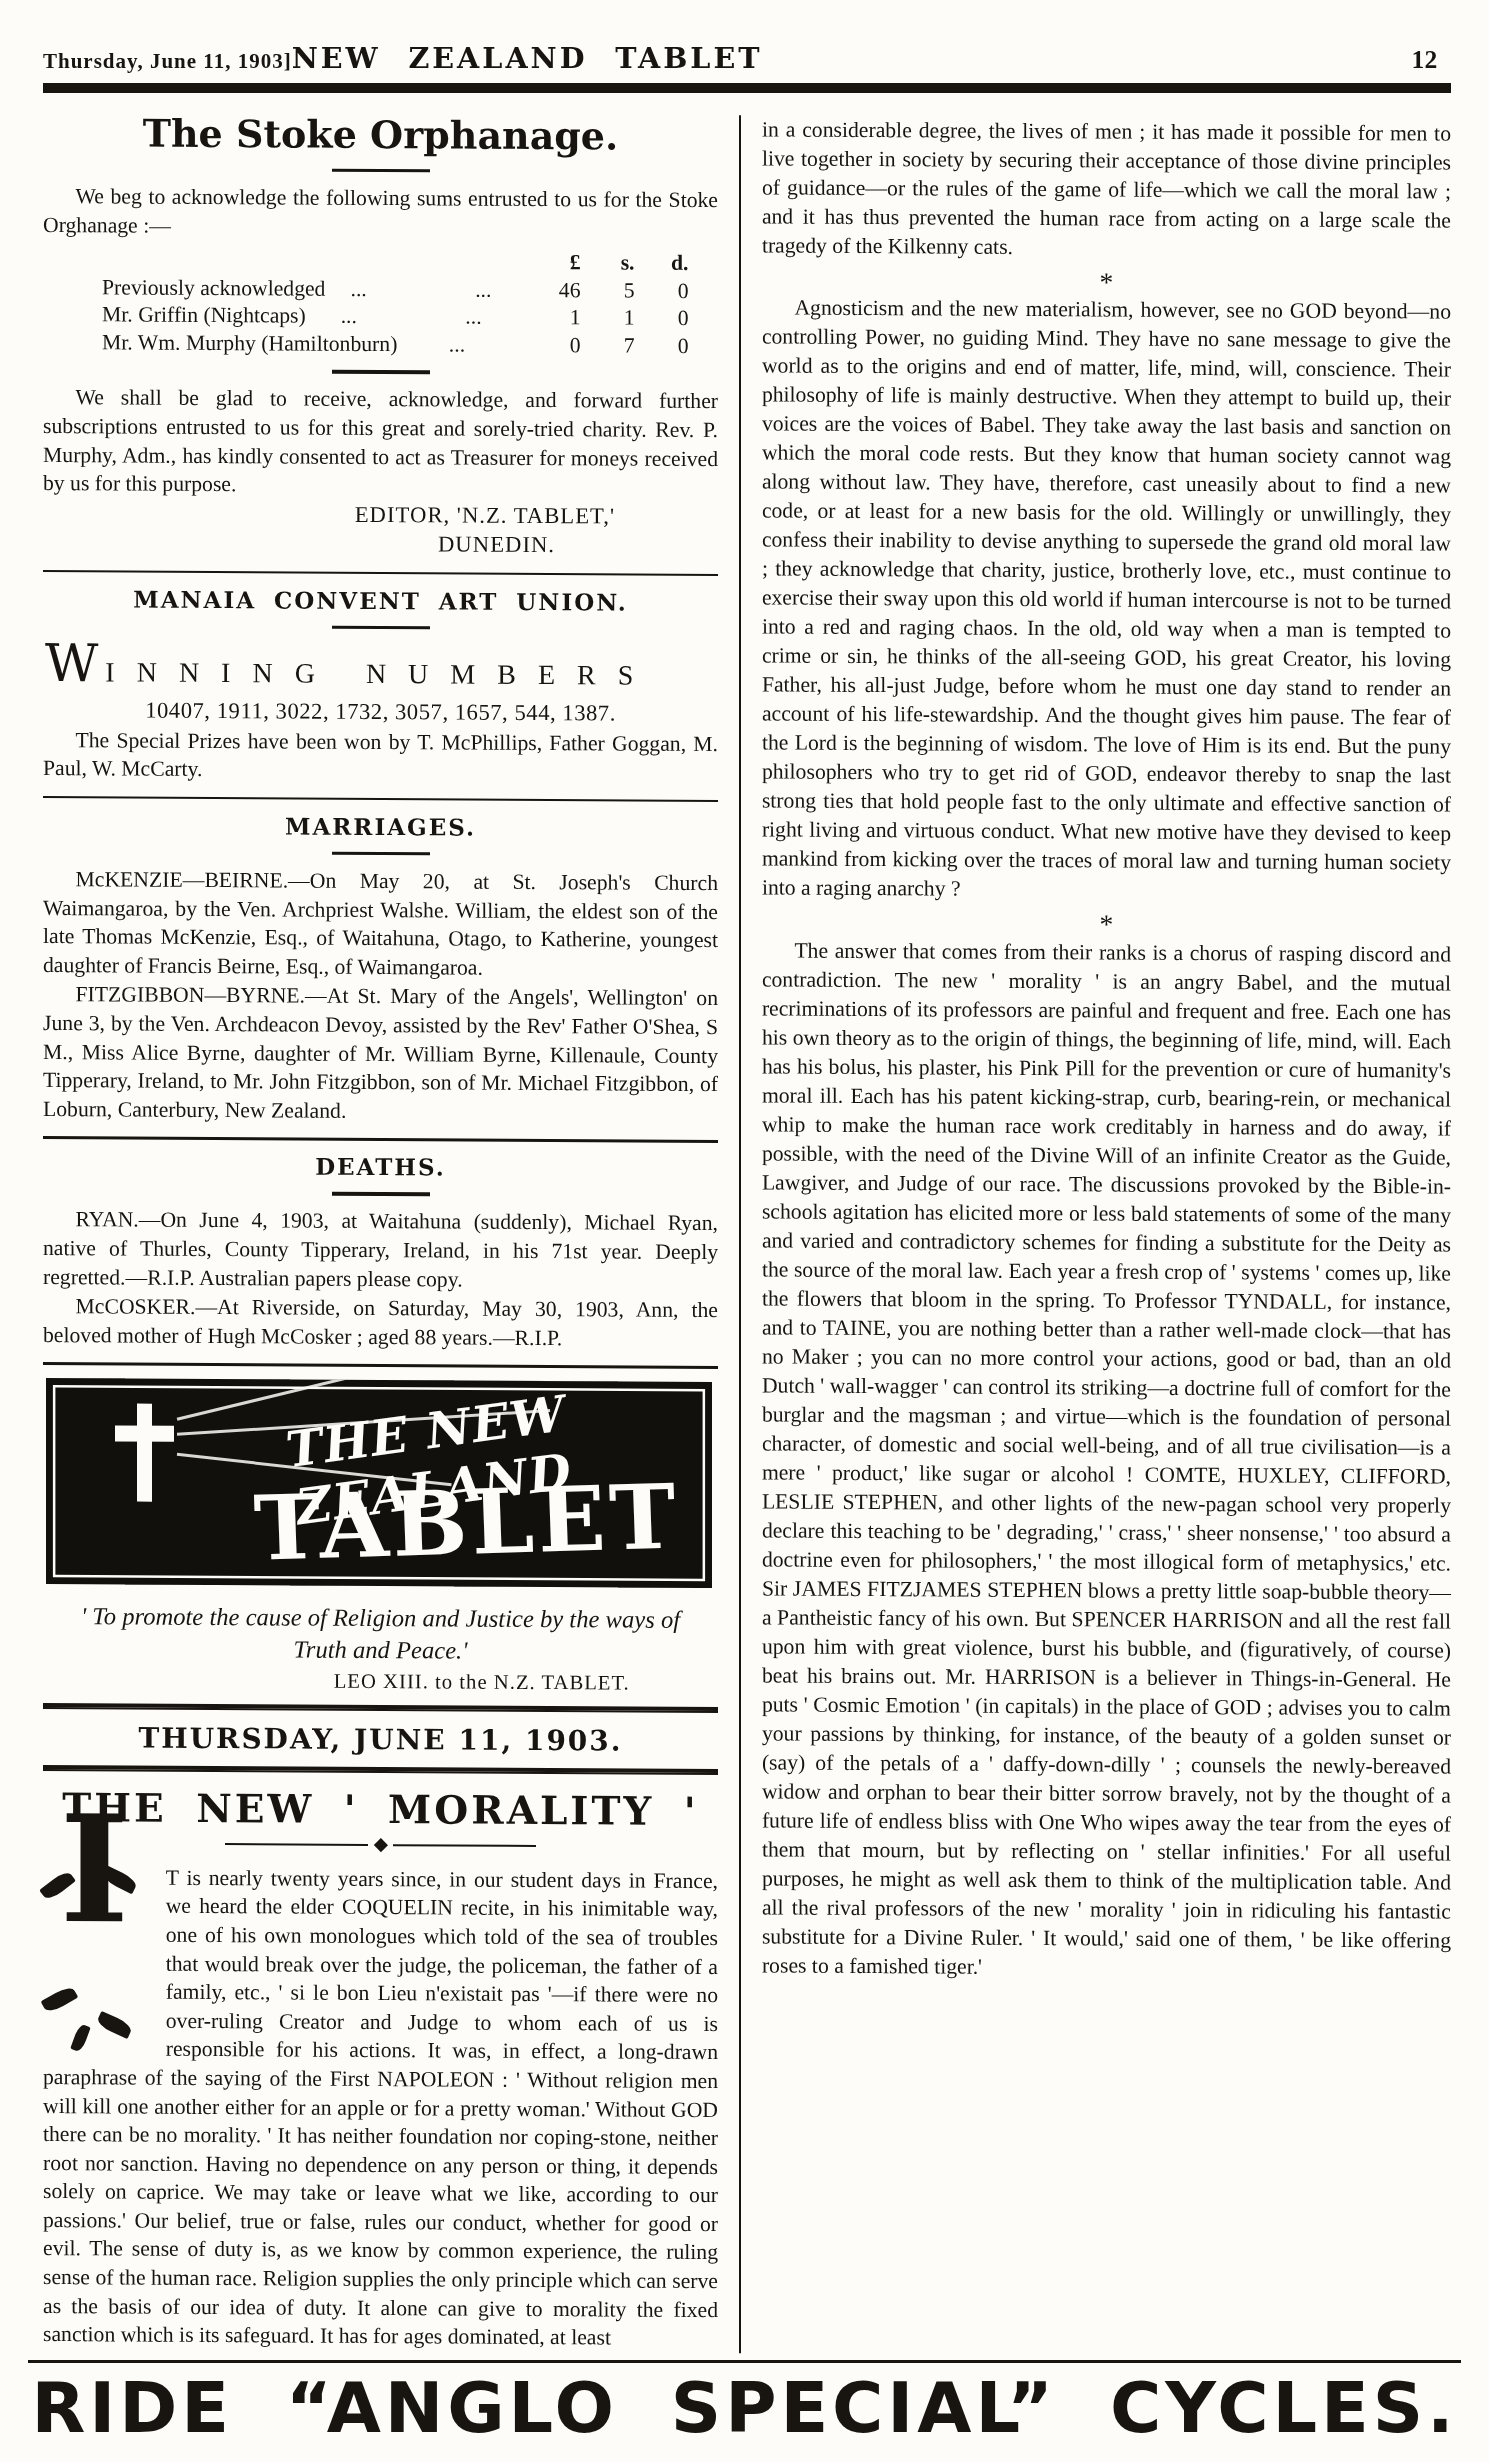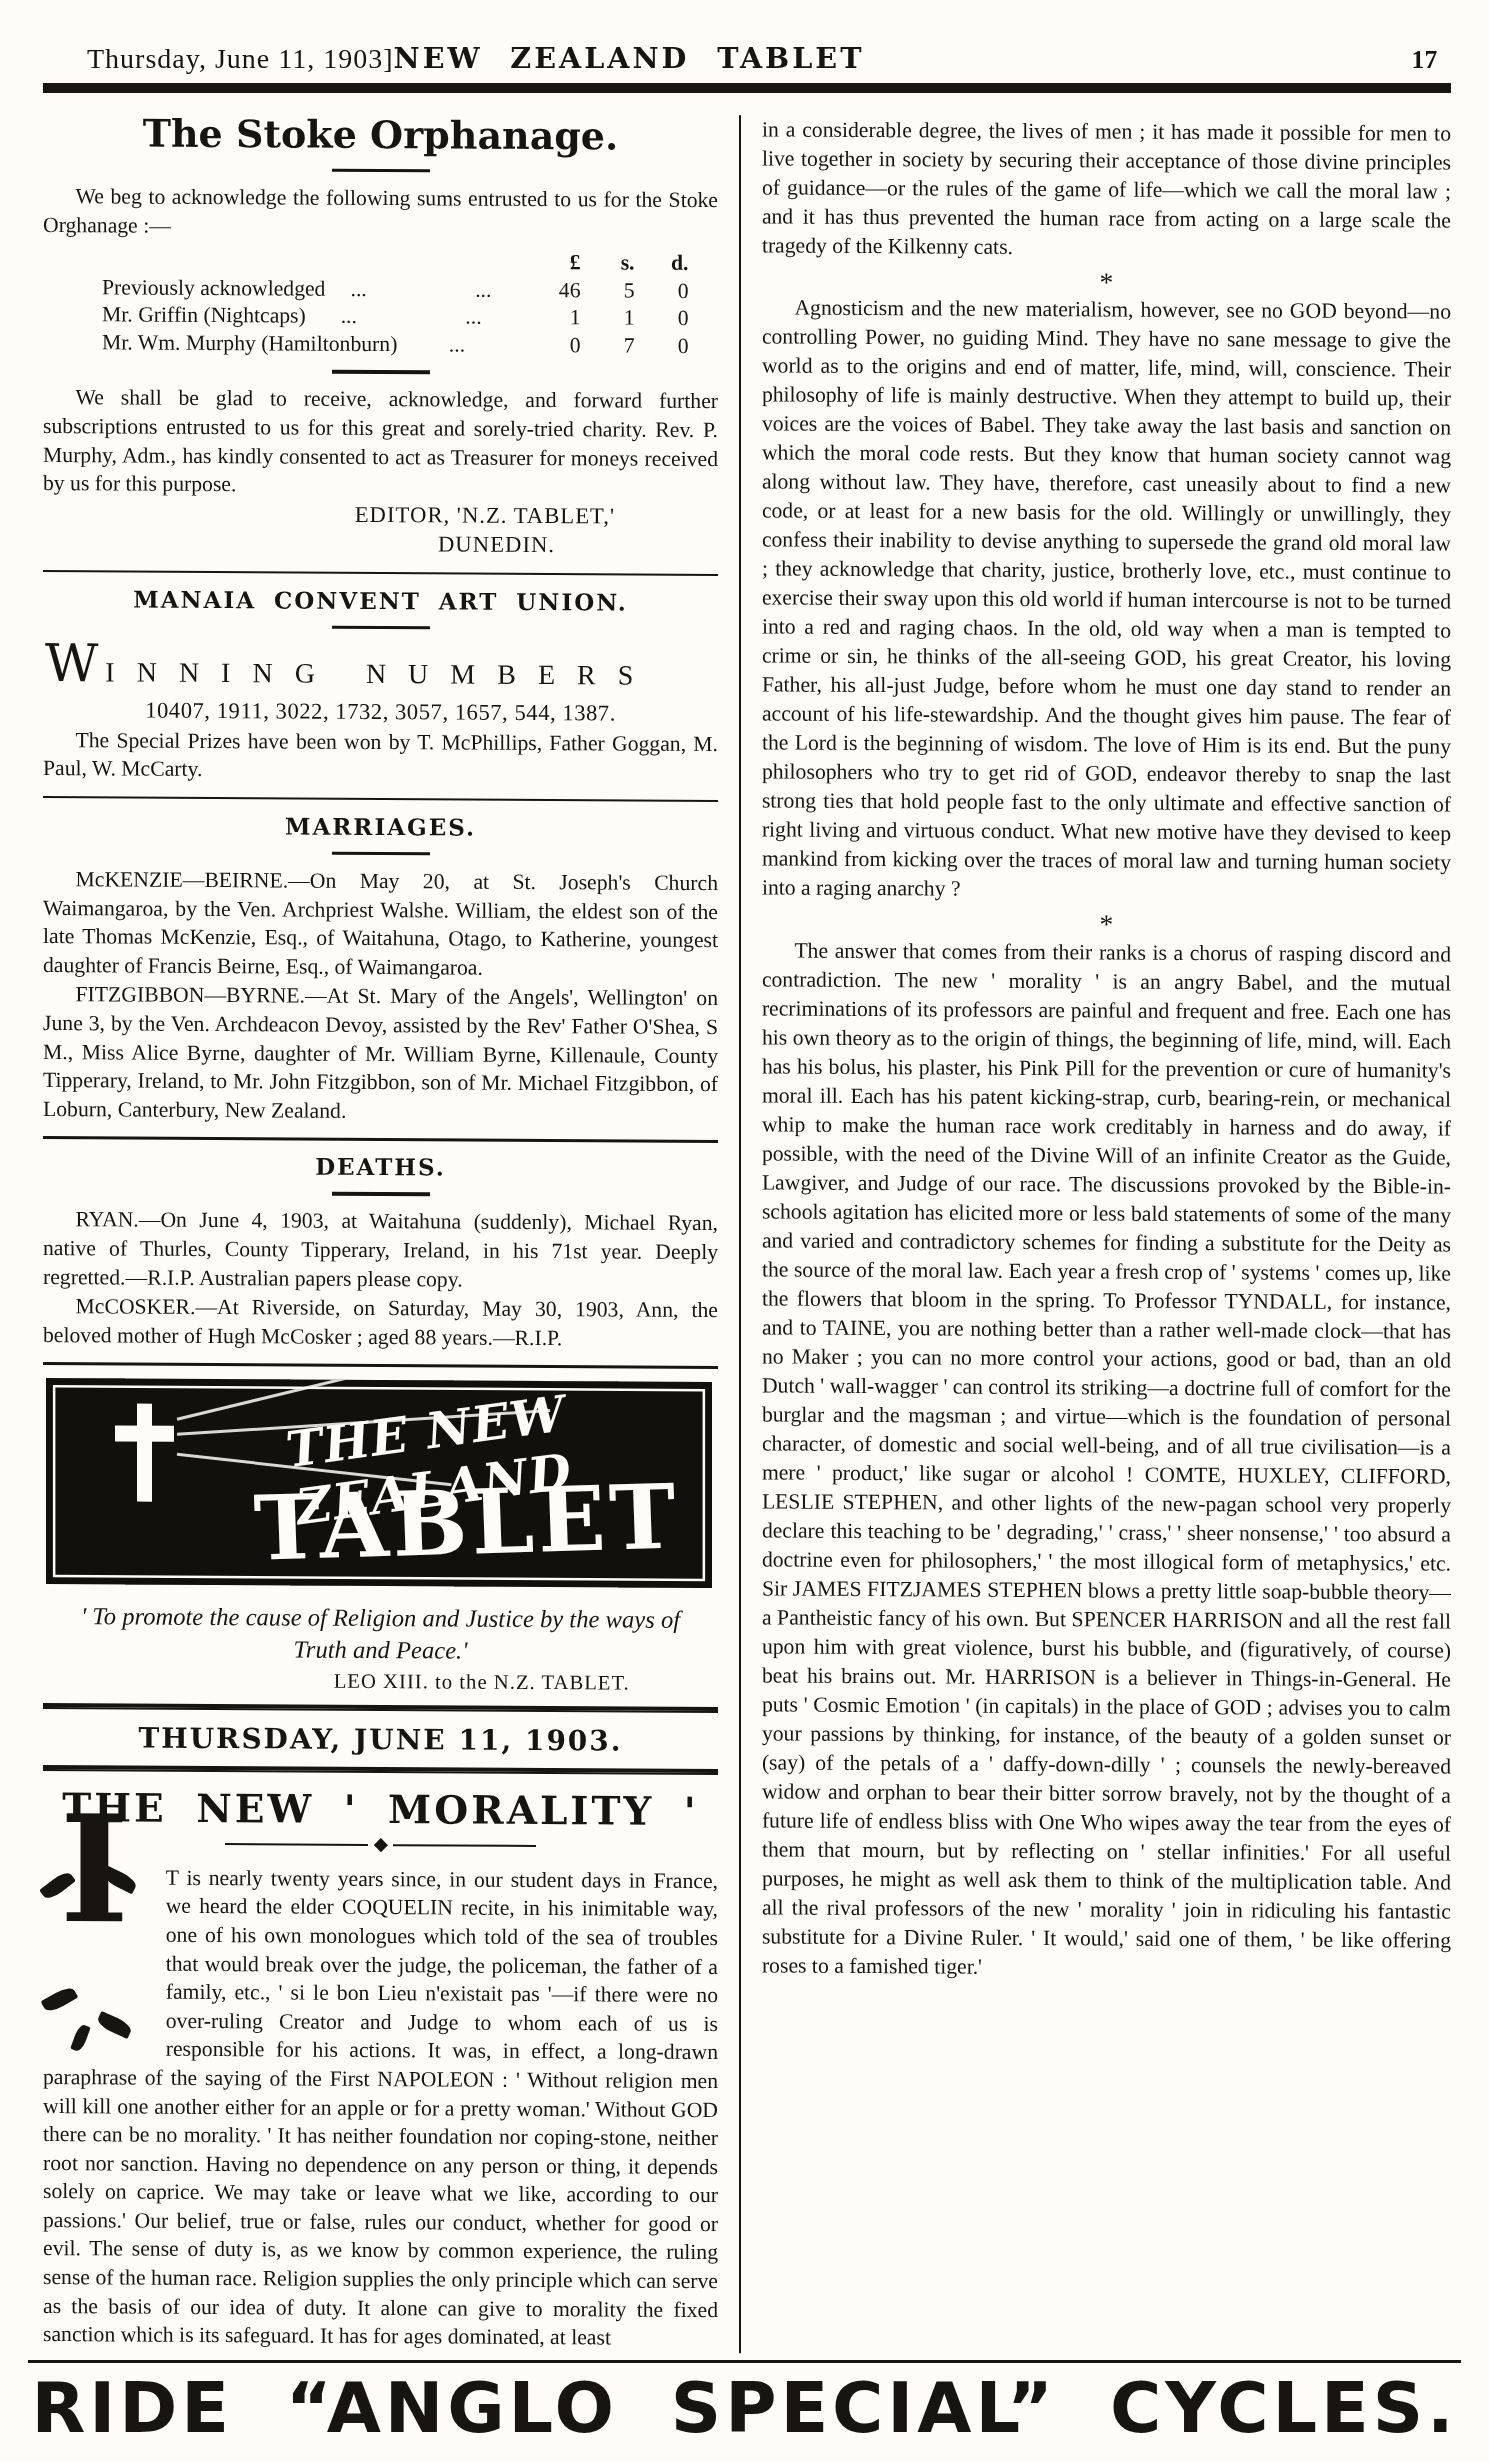--- a/index.html
+++ b/index.html
@@ -6,21 +6,21 @@
   html,body { width:1489px; height:2482px; overflow:hidden; }
   body { background:#e8e6e0; }
   .page {
     position:relative; width:1489px; height:2482px;
     background:#fdfcf8; color:#18140f;
     font-family:"Liberation Serif", serif;
     padding:41px 38px 0 43px;
   }
   
   .hdr { display:flex; align-items:baseline; }
-  .hdr-date { font-weight:normal; font-size:28px; letter-spacing:1px;margin-left:44px; }
+  .hdr-date { font-weight:bold; font-size:21px; letter-spacing:1px; }
   .hdr-title { flex:1; font-family:"DejaVu Serif", serif; font-weight:bold; font-size:28.6px; letter-spacing:3px; word-spacing:14.8px; }
   .hdr-page { font-weight:bold; font-size:25.6px; padding-right:13.8px; }
   .double-rule { margin-top:7.9px; border-top:7.4px solid #18140f; border-bottom:3px solid #18140f; height:6.4px; }
   .double-rule-sm { margin:11.8px 0; border-top:4.4px solid #18140f; border-bottom:2px solid #18140f; height:4.4px; }
   
   .cols { display:flex; margin-top:14.8px; transform:skewY(0.35deg); transform-origin:top left; }
   .col-left { width:675px; }
   .col-rule { width:2.5px; background:#18140f; margin:3px 20.7px 0 20.7px; }
   .col-right { flex:1; padding-top:3px; }
   .bodytext { font-size:21.7px; line-height:28.6px; text-align:justify; }
@@ -86,21 +86,21 @@
                 letter-spacing:3.9px; word-spacing:24.6px; margin-top:4px; white-space:nowrap; }
 </style>
 </head>
 <body>
 
 <div class="page">
 
   <header class="hdr">
     <span class="hdr-date">Thursday, June 11, 1903]</span>
     <span class="hdr-title">NEW ZEALAND TABLET</span>
-    <span class="hdr-page">17</span>
+    <span class="hdr-page">12</span>
   </header>
   <div class="double-rule"></div>
 
   <div class="cols">
 
     <div class="col-left">
 
       <h2 class="stoke-title">The Stoke Orphanage.</h2>
       <div class="short-rule"></div>
 

